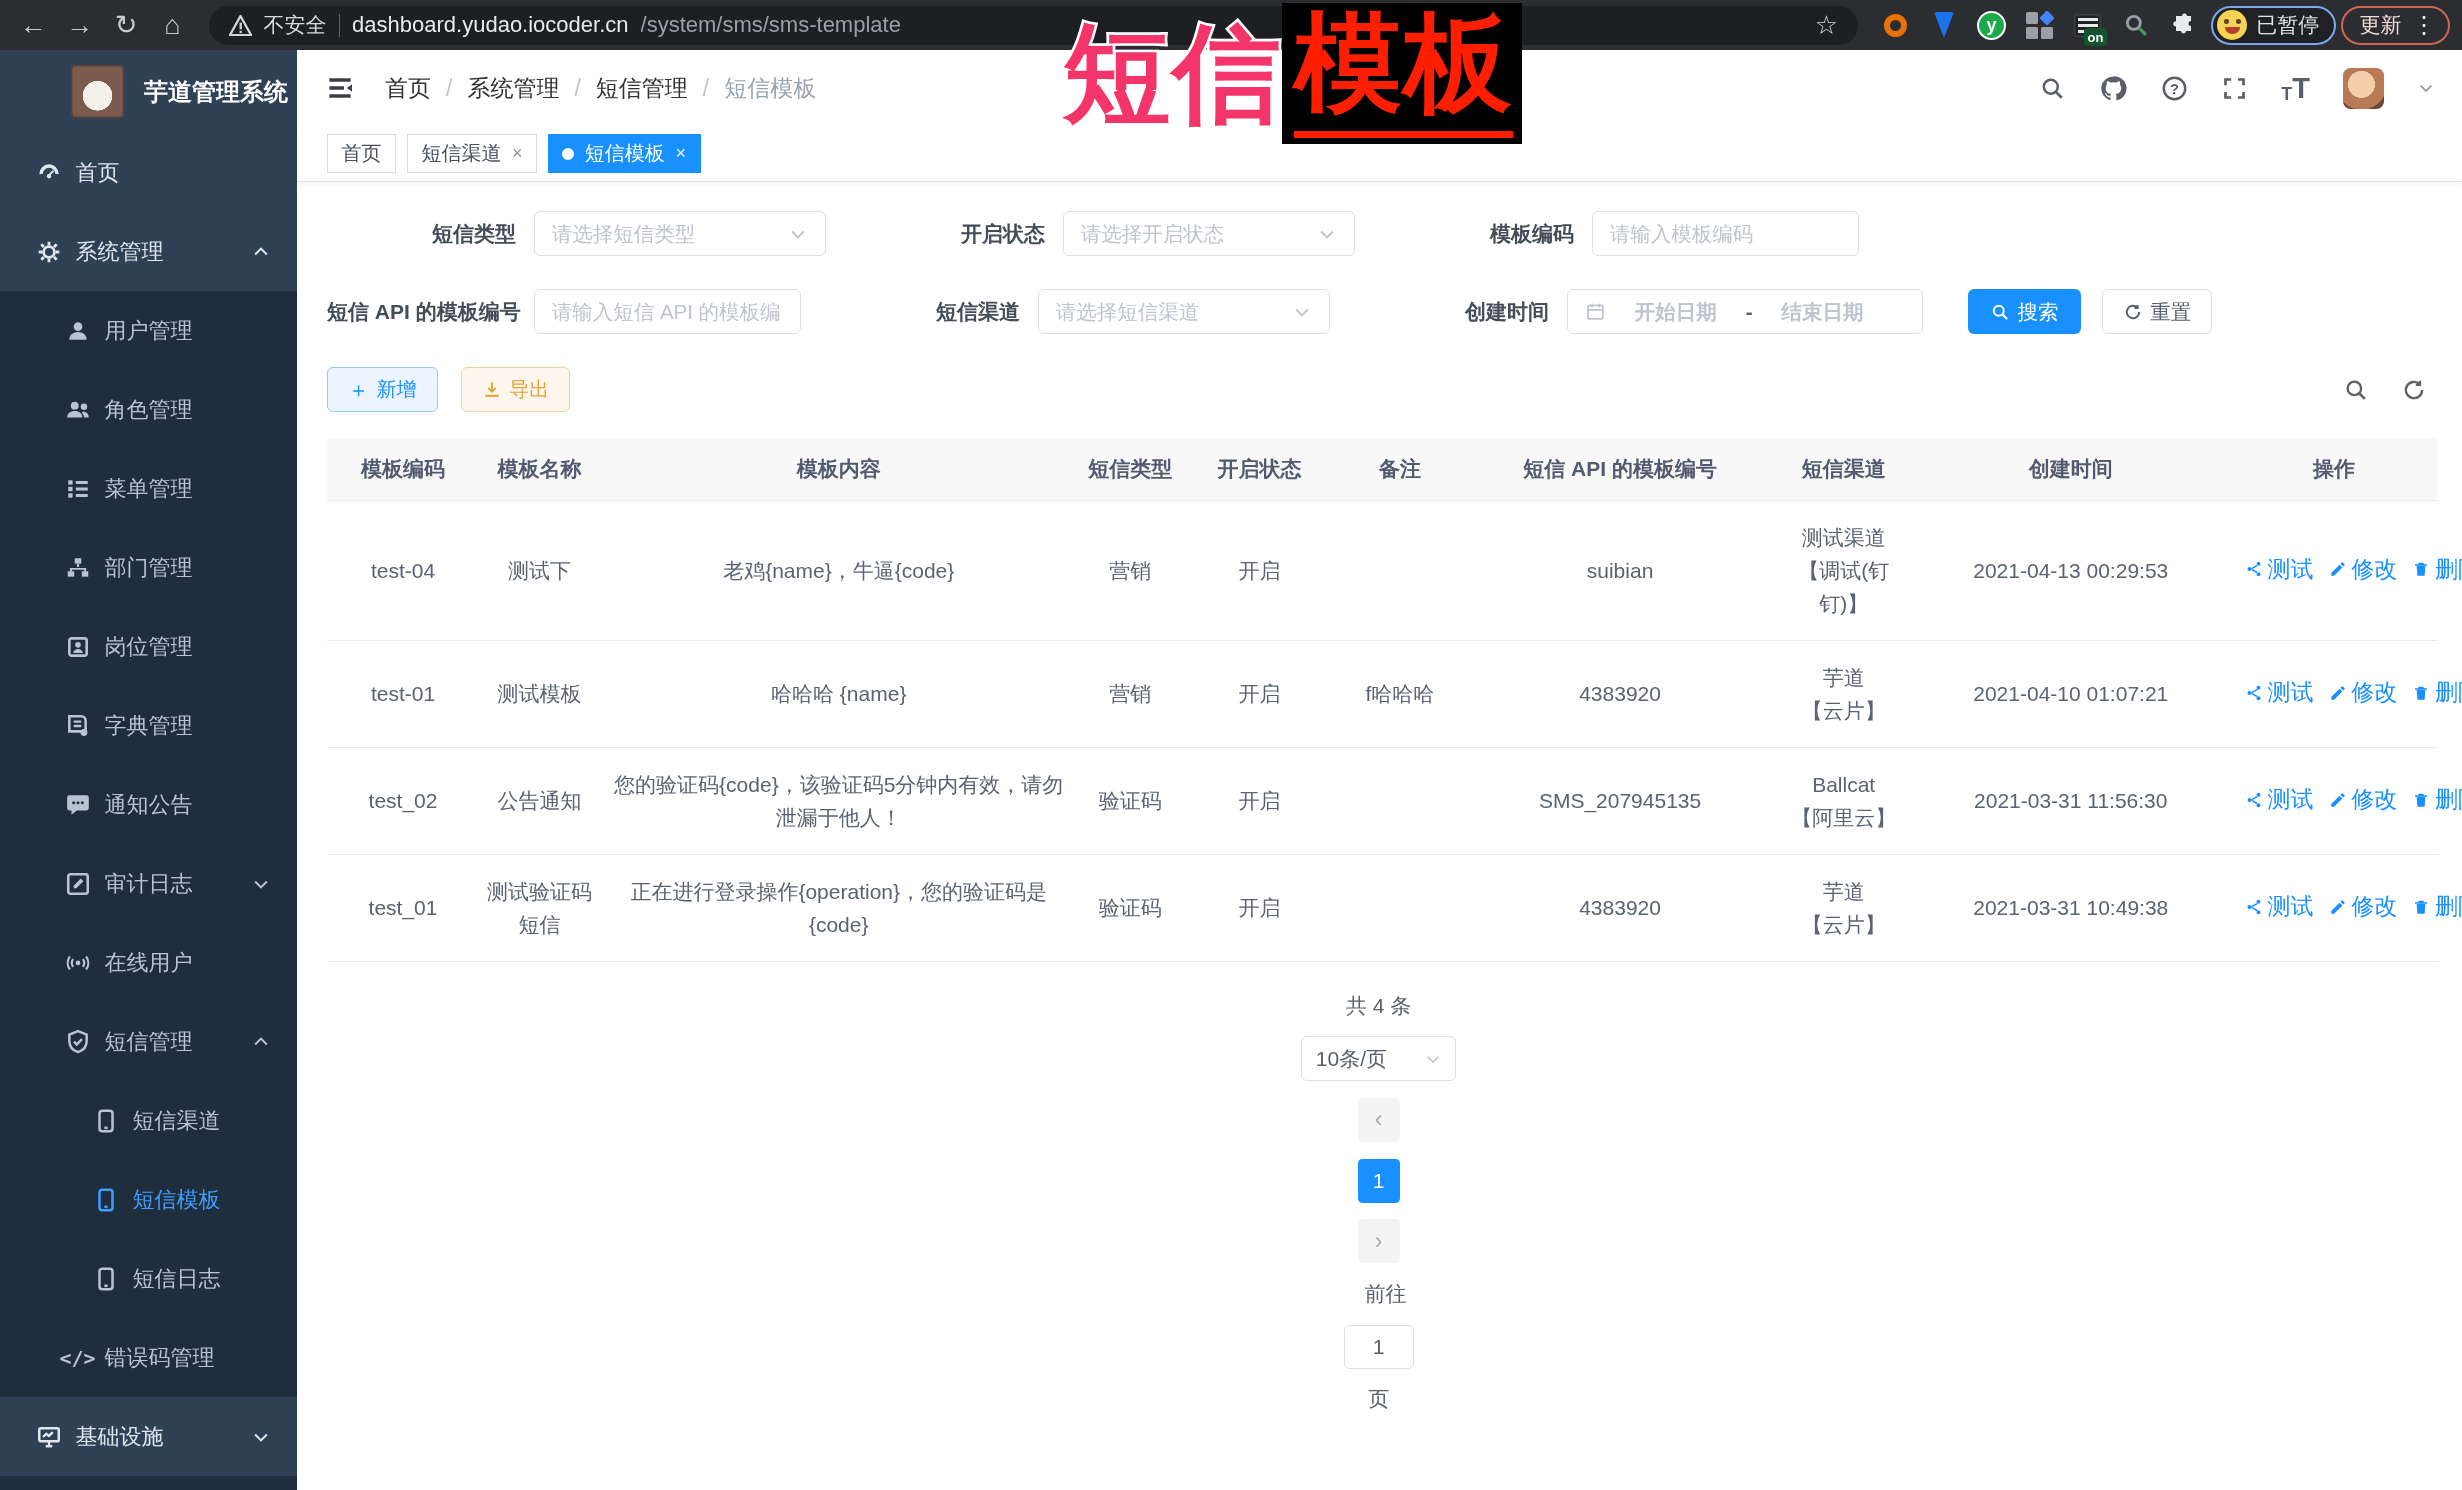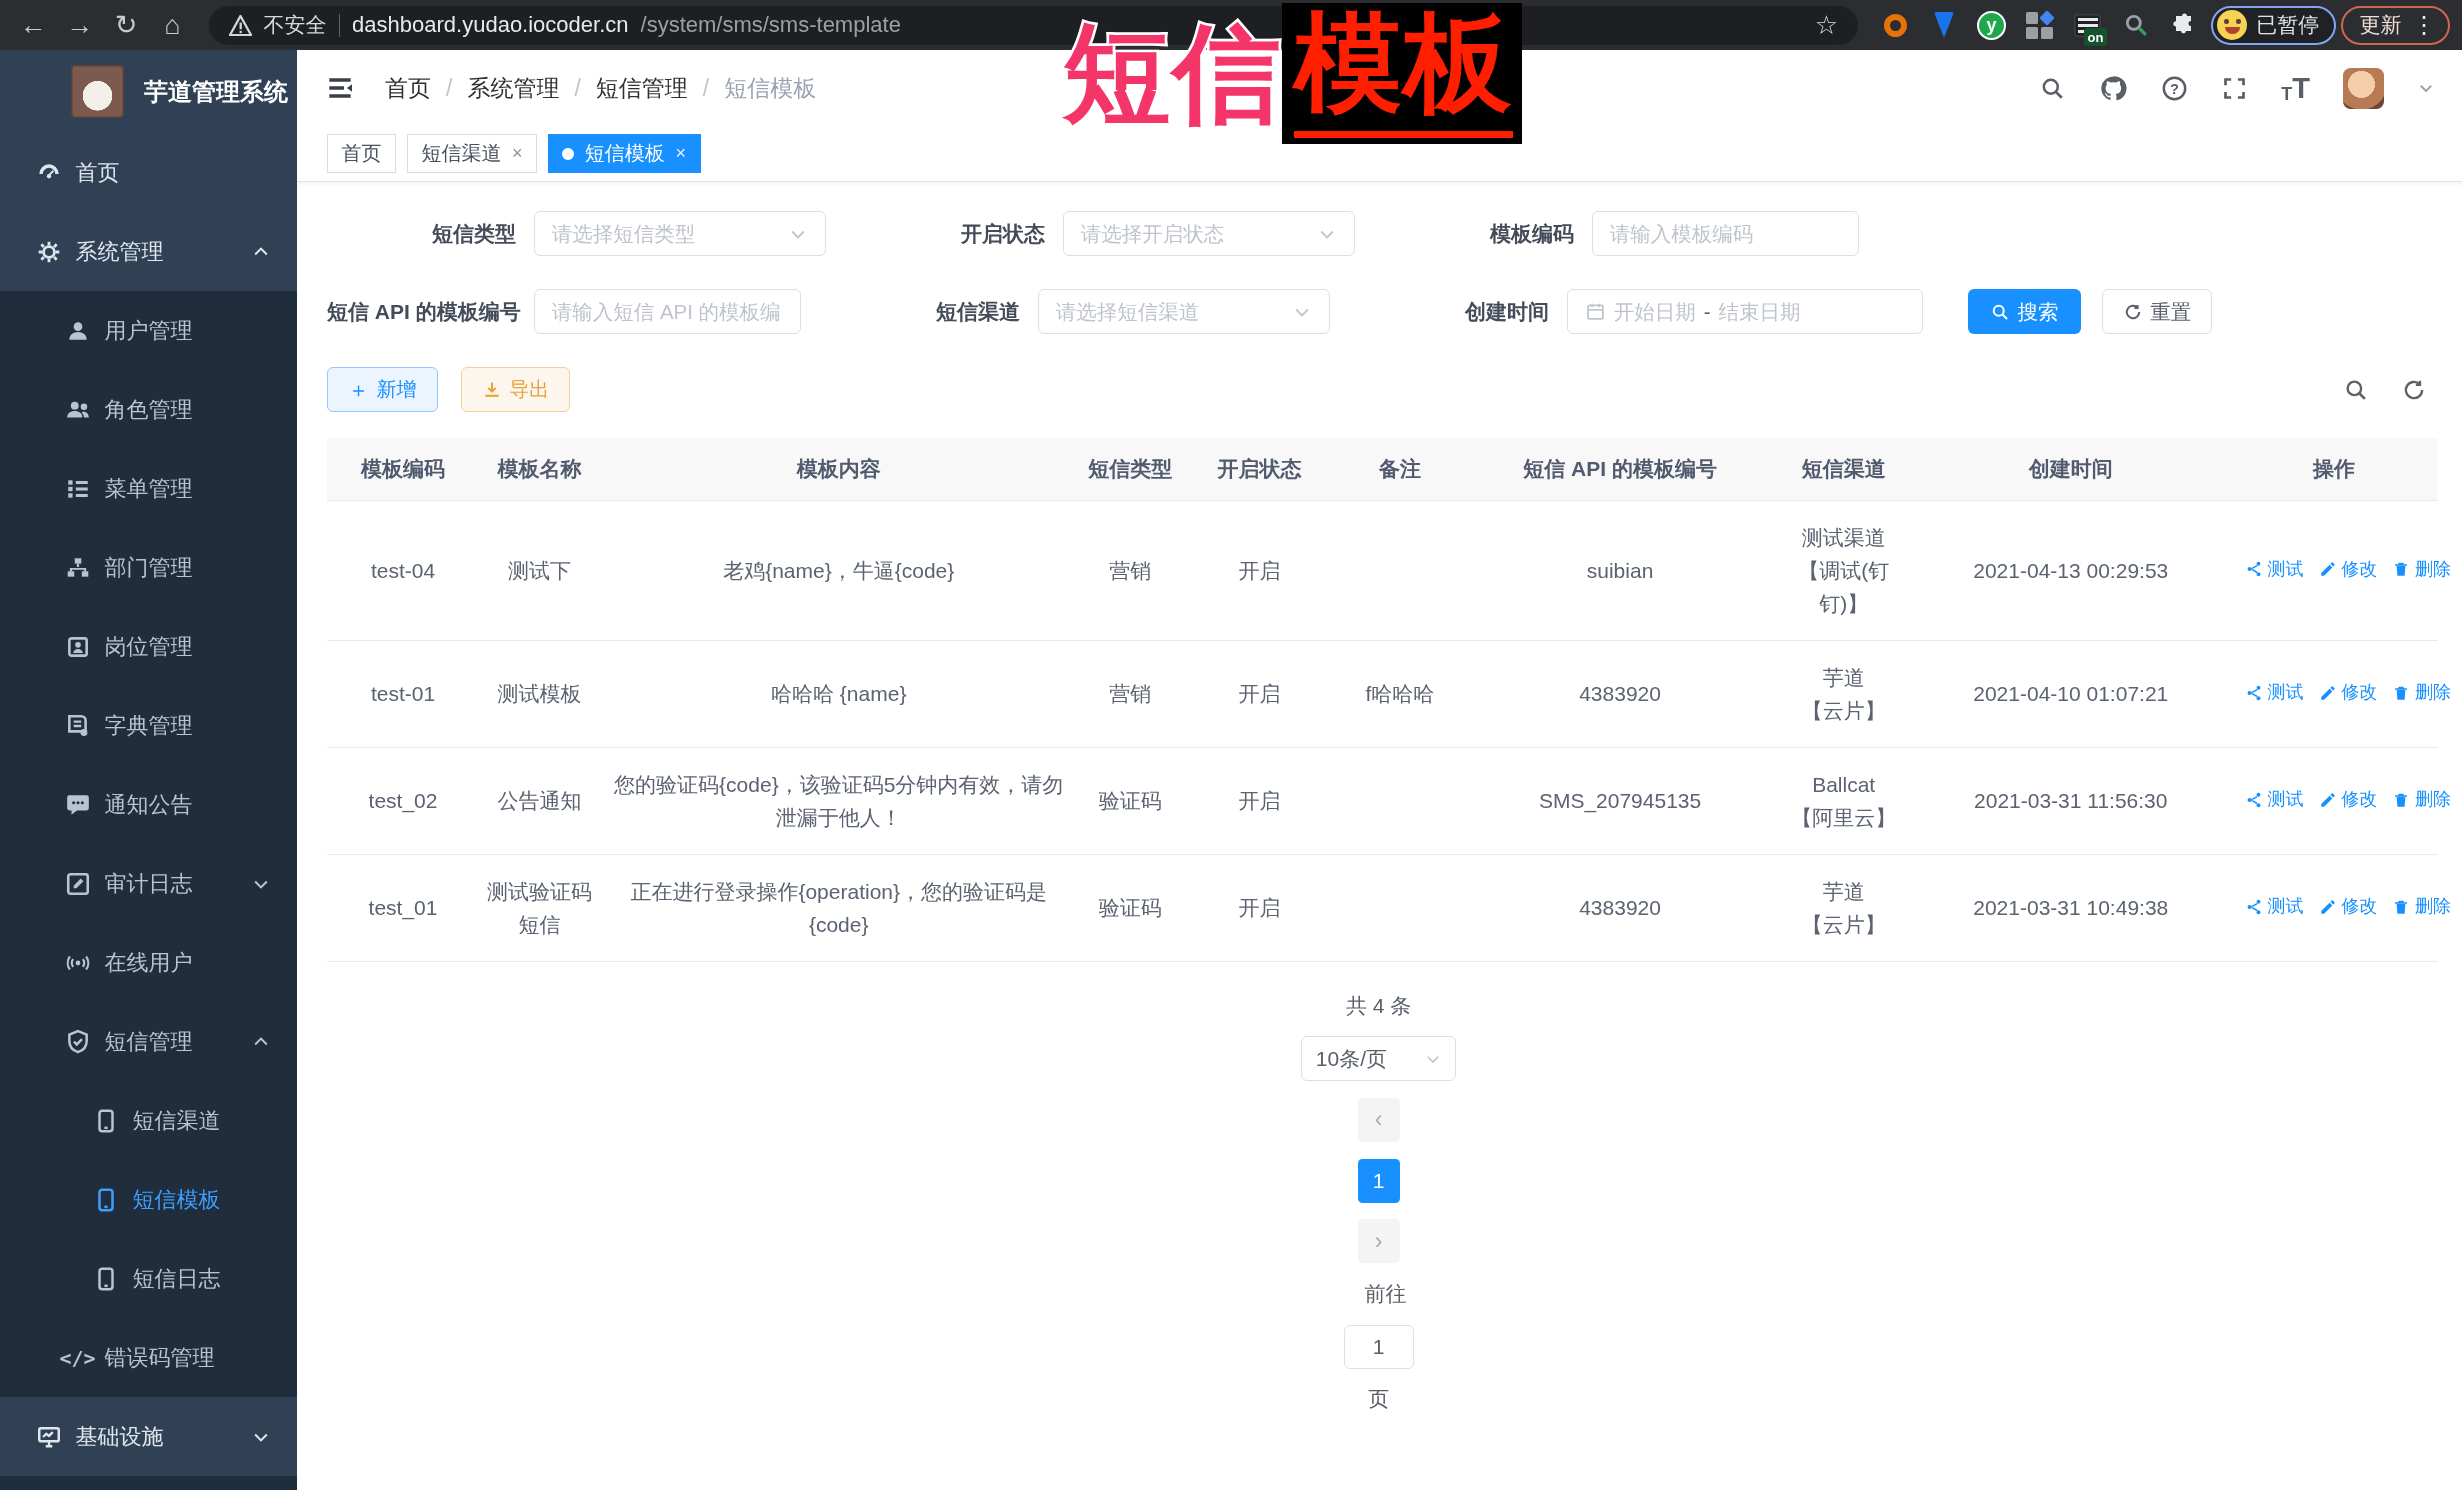--- a/index.html
+++ b/index.html
@@ -98,41 +98,41 @@
   .f-row { display:flex; align-items:center; margin-bottom:33px; }
   .f-item { display:flex; align-items:center; margin-right:45px; }
   .f-label { font-size:21px; font-weight:700; color:#454c59; text-align:right; margin-right:18px; white-space:nowrap; }
   .w270 { width:189px; } .w250 { width:174px; } .w250b { width:174px; }
   .f-ctl { height:45px; border:0.8px solid #dcdfe6; border-radius:6px; background:#fff;
      display:flex; align-items:center; padding:0 16.7px; color:#bfc4cc; font-size:20.5px; }
   .f-ctl input { border:none; outline:none; font-size:20.5px; color:#606266; width:100%; background:transparent; }
   .f-ctl input::placeholder { color:#bfc4cc; }
   .sel { width:292px; justify-content:space-between; }
   .inp { width:267px; }
-  .dates { width:356px; gap:8px; }
+  .dates { width:356px; gap:29px;font-weight:bold; }
   .dates .ph { white-space:nowrap; }
   .btn { height:45px; border-radius:6px; font-size:20.5px; display:inline-flex; align-items:center;
      justify-content:center; gap:7.6px; cursor:pointer; border:0.8px solid transparent; }
   .btn-primary { background:#1890ff; color:#fff; padding:0 21px; }
   .btn-plain { background:#fff; color:#5a6068; border-color:#dcdfe6; padding:0 20px; }
   .btn-add { background:#ecf5ff; color:#1890ff; border-color:#91c9ff; padding:0 20px; font-size:20px; }
   .btn-export { background:#fdf6ec; color:#e6a23c; border-color:#f3d19e; padding:0 20px; font-size:20px; }
 
   .toolbar { display:flex; align-items:center; gap:23px; margin-bottom:26px; }
   .tool-mini { margin-left:auto; display:flex; align-items:center; gap:32px; color:#606266; padding-right:10.6px; }
 
   
   table { border-collapse:collapse; table-layout:fixed; width:2111px; }
   thead th { background:#f8f8f9; color:#515a6e; font-size:21px; font-weight:700; height:62px;
      border-bottom:0.8px solid #e8eaec; text-align:center; }
   tbody td { color:#5b6270; font-size:21px; text-align:center; padding:20px 7.6px;
      border-bottom:0.8px solid #e8eaec; line-height:33px; vertical-align:middle; word-break:break-word; }
   .chan span { display:block; }
   .acts { white-space:nowrap; }
-  .act { color:#1890ff; font-size:18px; text-decoration:none; display:inline-flex; align-items:center;
+  .act { color:#1890ff; font-size:23px; text-decoration:none; display:inline-flex; align-items:center;
      gap:4.5px; margin:0 7.6px; cursor:pointer; }
 
   
   .pager { display:flex; align-items:center; justify-content:flex-end; gap:16.7px; margin:30px 7.6px 0 0;
      color:#5a6068; font-size:21px;flex-direction:column; }
   .psel { width:155px; height:45px; border:0.8px solid #dcdfe6; border-radius:6px; display:flex;
      align-items:center; justify-content:space-between; padding:0 13.6px; color:#5a6068; }
   .pbox { min-width:42px; height:44px; border-radius:4.5px; background:#f4f4f5; color:#a6abb3;
      display:flex; align-items:center; justify-content:center; font-size:23px; cursor:pointer; }
   .pbox.cur { background:#1890ff; color:#fff; font-size:21px; }

